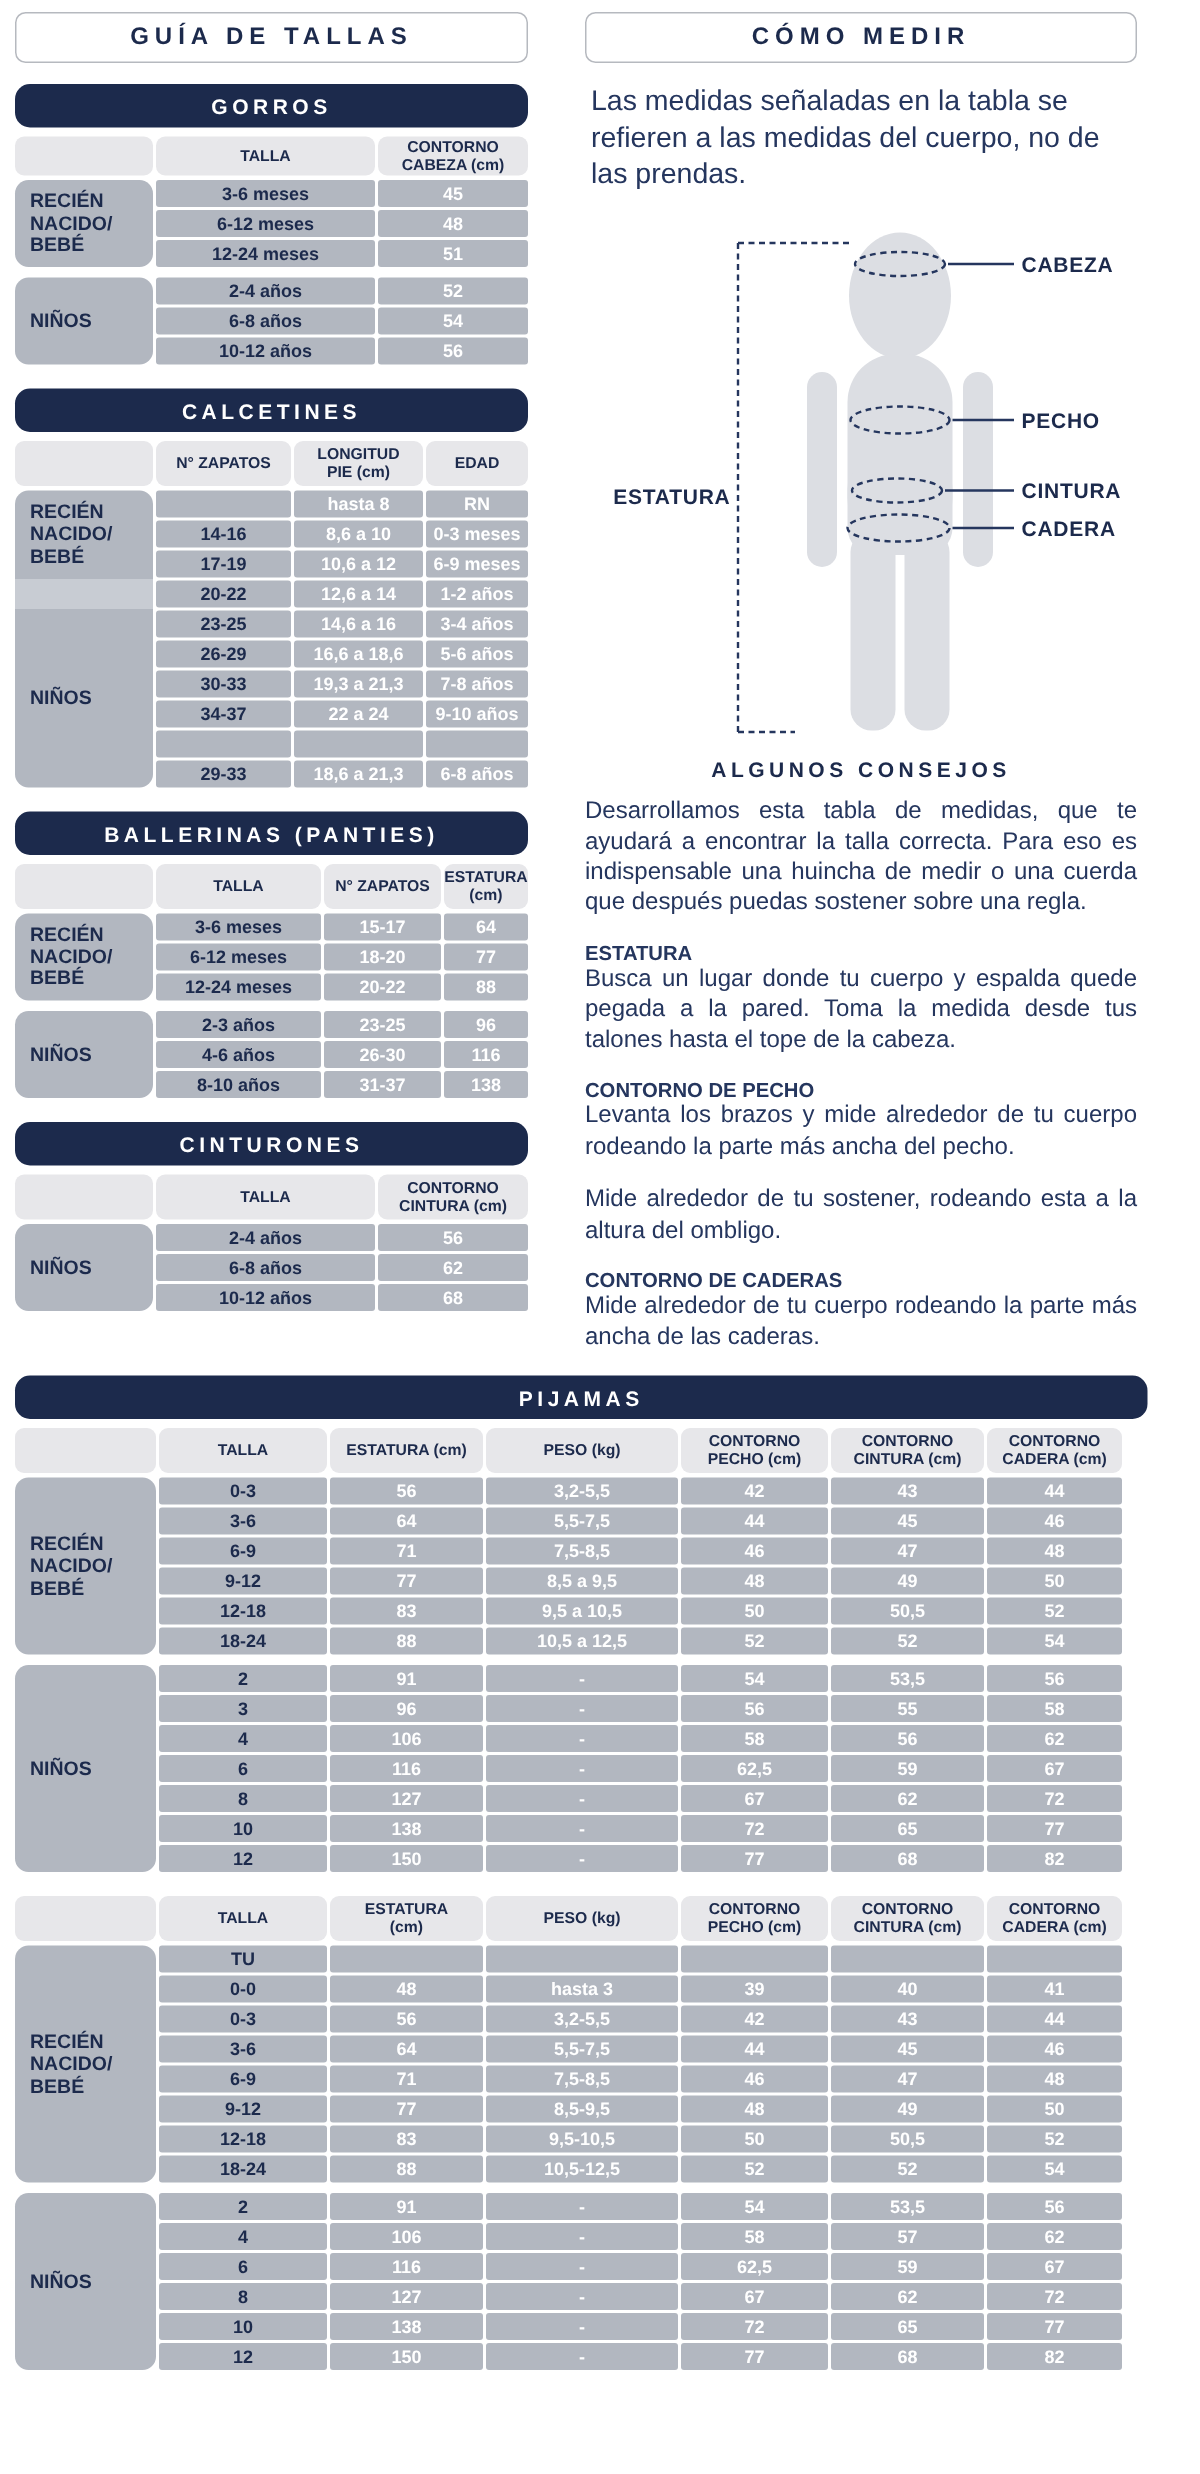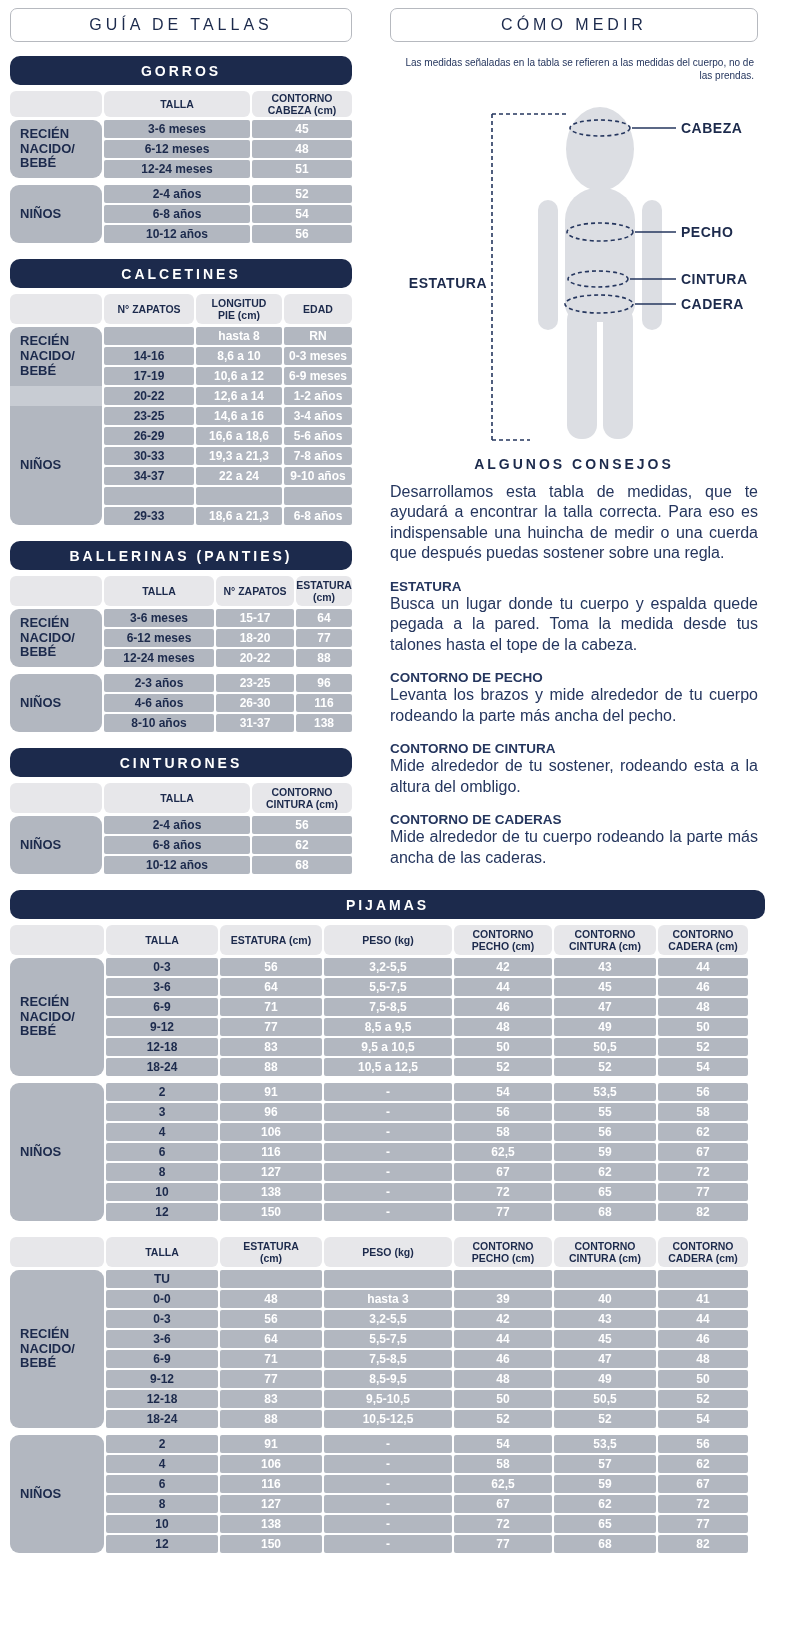--- a/index.html
+++ b/index.html
@@ -6,21 +6,21 @@
     --navy:#1c2a4c; --text-navy:#25365e; --cell:#b2b7c0; --hdr:#e7e7ea;
     --band:#c8ccd3; --sil:#dcdee3; --box-border:#b6b9bf;
   }
   *{box-sizing:border-box;margin:0;padding:0}
   body{width:800px;min-height:1649px;background:#fff;
        font-family:"Liberation Sans",sans-serif;color:var(--text-navy)}
   .cols{display:flex;padding:8px 42px 0 10px;gap:38px}
   .col-left{width:342px;flex:none}
   .col-right{width:368px;flex:none}
   .titlebox{height:34px;border:1.5px solid var(--box-border);border-radius:7px;
-    display:flex;align-items:center;justify-content:center;font-weight:normal;
+    display:flex;align-items:center;justify-content:center;font-weight:bold;
     font-size:16px;letter-spacing:4px;color:var(--navy);margin-bottom:14px}
   .tsec{margin-bottom:16px}
   .bar{background:var(--navy);border-radius:10px;height:29px;display:flex;
     align-items:center;justify-content:center;color:#fff;font-weight:bold;
     font-size:14px;letter-spacing:3px;margin-bottom:6px}
   .thead{display:grid;gap:2px;margin-bottom:3px}
   .hempty{background:var(--hdr);border-radius:6px}
   .hcell{background:var(--hdr);border-radius:6px;color:var(--navy);font-weight:bold;
     font-size:10.5px;display:flex;flex-direction:column;align-items:center;
     justify-content:center;text-align:center;line-height:1.15}
@@ -30,21 +30,21 @@
     font-size:13px;display:flex;flex-direction:column;justify-content:center;
     padding-left:10px;line-height:1.15;overflow:hidden}
   .glabel.seg{padding-left:0}
   .seg-part{display:flex;flex-direction:column;justify-content:center;padding-left:10px}
   .seg-part.light{background:var(--band)}
   .cell{background:var(--cell);display:flex;align-items:center;justify-content:center;
     font-weight:bold;font-size:12px;border-radius:2px}
   .cell.first{color:var(--navy)}
   .cell.rest{color:#fff}
   .full{margin:0 35px 16px 10px}
-  .note{text-align:right;font-size:10px;line-height:1.3;margin:0 4px 10px}
+  .note{text-align:left;font-size:19px;line-height:1.3;margin:0 4px 10px}
   .diagram{position:relative;margin-bottom:8px}
   .tips-title{text-align:center;font-size:14px;letter-spacing:3px;color:var(--navy);
     font-weight:bold;margin-bottom:10px}
   .tip{margin-bottom:15px}
   .tip h4{font-size:13.5px;color:var(--text-navy);font-weight:bold}
   .tip p{font-size:16px;line-height:1.28;text-align:justify}
   svg text{font-family:"Liberation Sans",sans-serif;font-weight:bold;font-size:14px;
     fill:var(--navy);letter-spacing:0.5px}
 </style>
 </head>
@@ -281,21 +281,20 @@
         </div>
         <div class="tip">
           <h4>ESTATURA</h4>
           <p>Busca un lugar donde tu cuerpo y espalda quede pegada a la pared. Toma la medida desde tus talones hasta el tope de la cabeza.</p>
         </div>
         <div class="tip">
           <h4>CONTORNO DE PECHO</h4>
           <p>Levanta los brazos y mide alrededor de tu cuerpo rodeando la parte más ancha del pecho.</p>
         </div>
         <div class="tip">
-          <h4>CONTORNO DE CINTURA</h4>
           <p>Mide alrededor de tu sostener, rodeando esta a la altura del ombligo.</p>
         </div>
         <div class="tip">
           <h4>CONTORNO DE CADERAS</h4>
           <p>Mide alrededor de tu cuerpo rodeando la parte más ancha de las caderas.</p>
         </div>
       </div>
   </div>
 </div>
 

